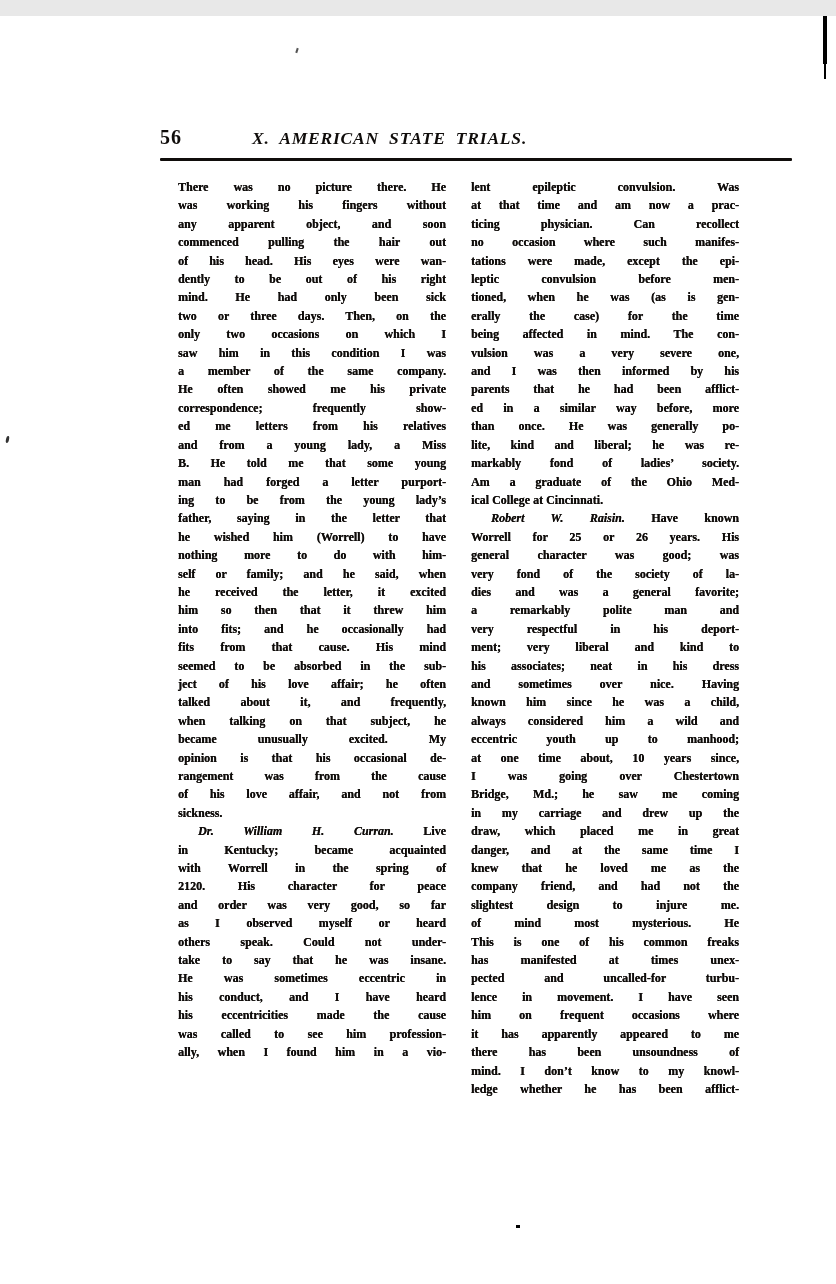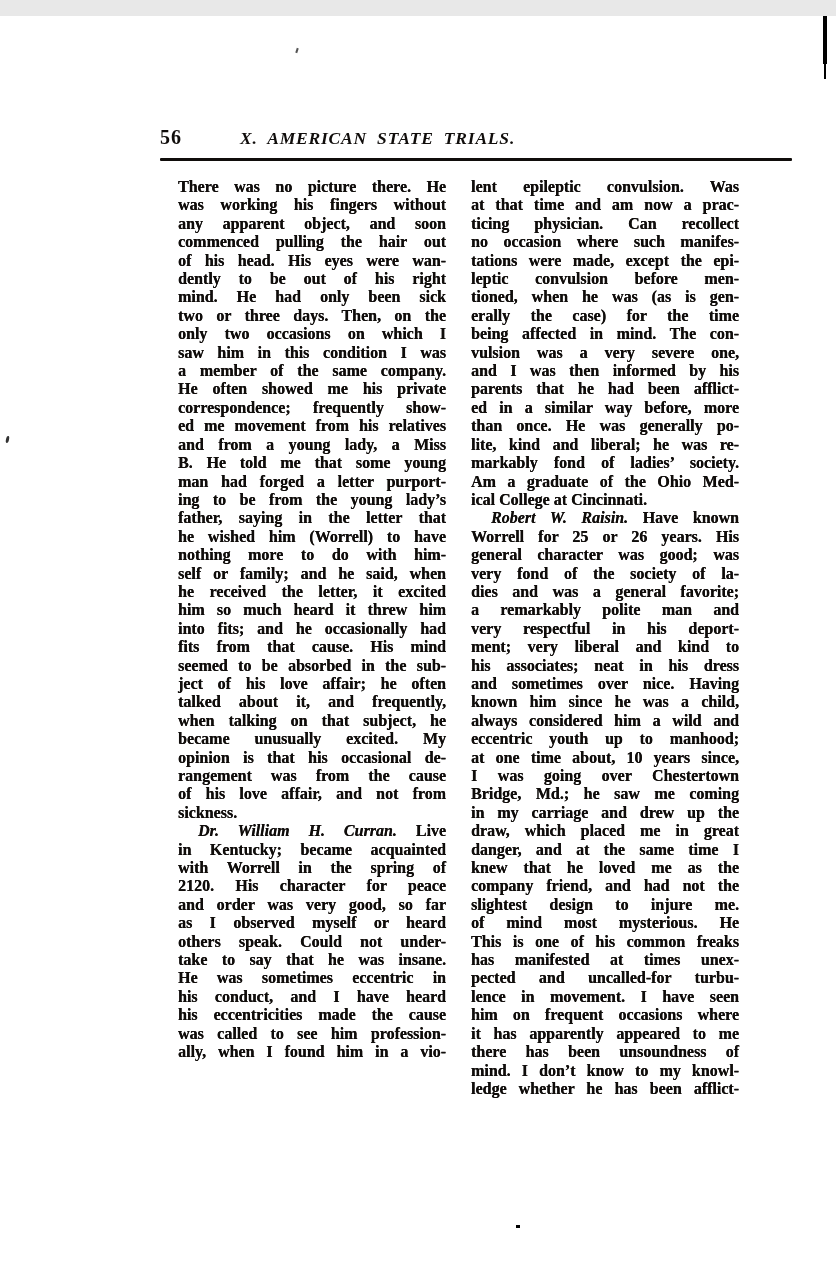--- a/index.html
+++ b/index.html
@@ -8,31 +8,31 @@
     position:relative; width:836px; height:1284px;
     background:var(--paper); color:var(--ink);
     font-family:"Liberation Serif", serif;
     overflow:hidden; margin:16px auto;
   }
   .page-num {
     position:absolute; left:160px; top:110px;
     font-size:20px; font-weight:bold; letter-spacing:1px;
   }
   .running-title {
-    position:absolute; left:240px; top:112px;
+    position:absolute; left:252px; top:112px;
     font-size:17.5px; font-weight:bold; font-style:italic;
     letter-spacing:0.8px; word-spacing:5px; white-space:nowrap;
   }
   .header-rule {
     position:absolute; left:160px; top:142px; width:632px; height:3px;
     background:var(--ink); border-radius:1px;
   }
   .col {
     position:absolute; top:162px; width:268px;
-    font-size:16px; font-weight:bold; line-height:18.42px;
+    font-size:12px; font-weight:bold; line-height:18.42px;
     text-shadow:0.2px 0 0 currentColor;
   }
   .col-left  { left:178px; }
   .col-right { left:471px; }
   .line {
     height:18.42px;
     text-align:justify; text-align-last:justify;
     hyphens:none; word-break:normal;
   }
   .line.para-end { text-align-last:left; }
@@ -68,31 +68,31 @@
       <div class="line">commenced pulling the hair out</div>
       <div class="line">of his head. His eyes were wan-</div>
       <div class="line">dently to be out of his right</div>
       <div class="line">mind. He had only been sick</div>
       <div class="line">two or three days. Then, on the</div>
       <div class="line">only two occasions on which I</div>
       <div class="line">saw him in this condition I was</div>
       <div class="line">a member of the same company.</div>
       <div class="line">He often showed me his private</div>
       <div class="line">correspondence; frequently show-</div>
-      <div class="line">ed me movement from his relatives</div>
+      <div class="line">ed me letters from his relatives</div>
       <div class="line">and from a young lady, a Miss</div>
       <div class="line">B. He told me that some young</div>
       <div class="line">man had forged a letter purport-</div>
       <div class="line">ing to be from the young lady’s</div>
       <div class="line">father, saying in the letter that</div>
       <div class="line">he wished him (Worrell) to have</div>
       <div class="line">nothing more to do with him-</div>
       <div class="line">self or family; and he said, when</div>
       <div class="line">he received the letter, it excited</div>
-      <div class="line">him so much heard it threw him</div>
+      <div class="line">him so then that it threw him</div>
       <div class="line">into fits; and he occasionally had</div>
       <div class="line">fits from that cause. His mind</div>
       <div class="line">seemed to be absorbed in the sub-</div>
       <div class="line">ject of his love affair; he often</div>
       <div class="line">talked about it, and frequently,</div>
       <div class="line">when talking on that subject, he</div>
       <div class="line">became unusually excited. My</div>
       <div class="line">opinion is that his occasional de-</div>
       <div class="line">rangement was from the cause</div>
       <div class="line">of his love affair, and not from</div>

